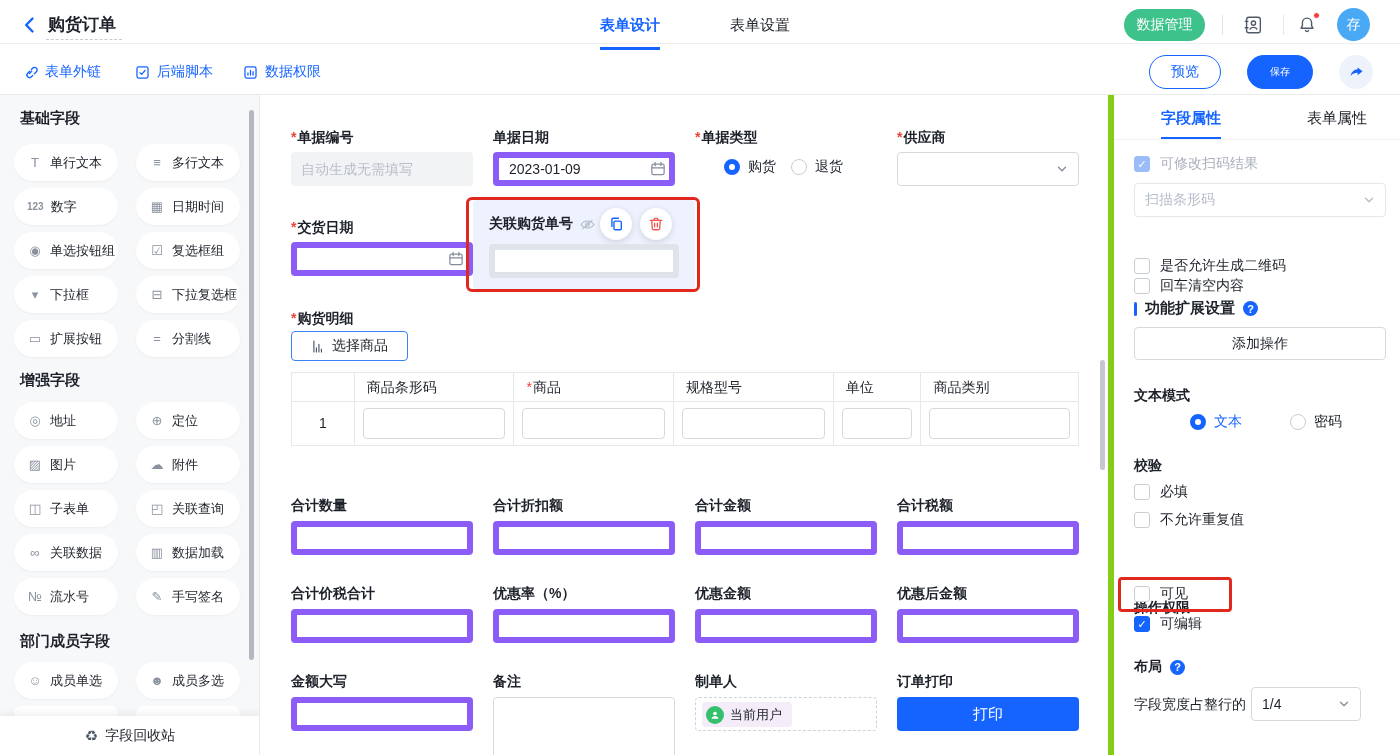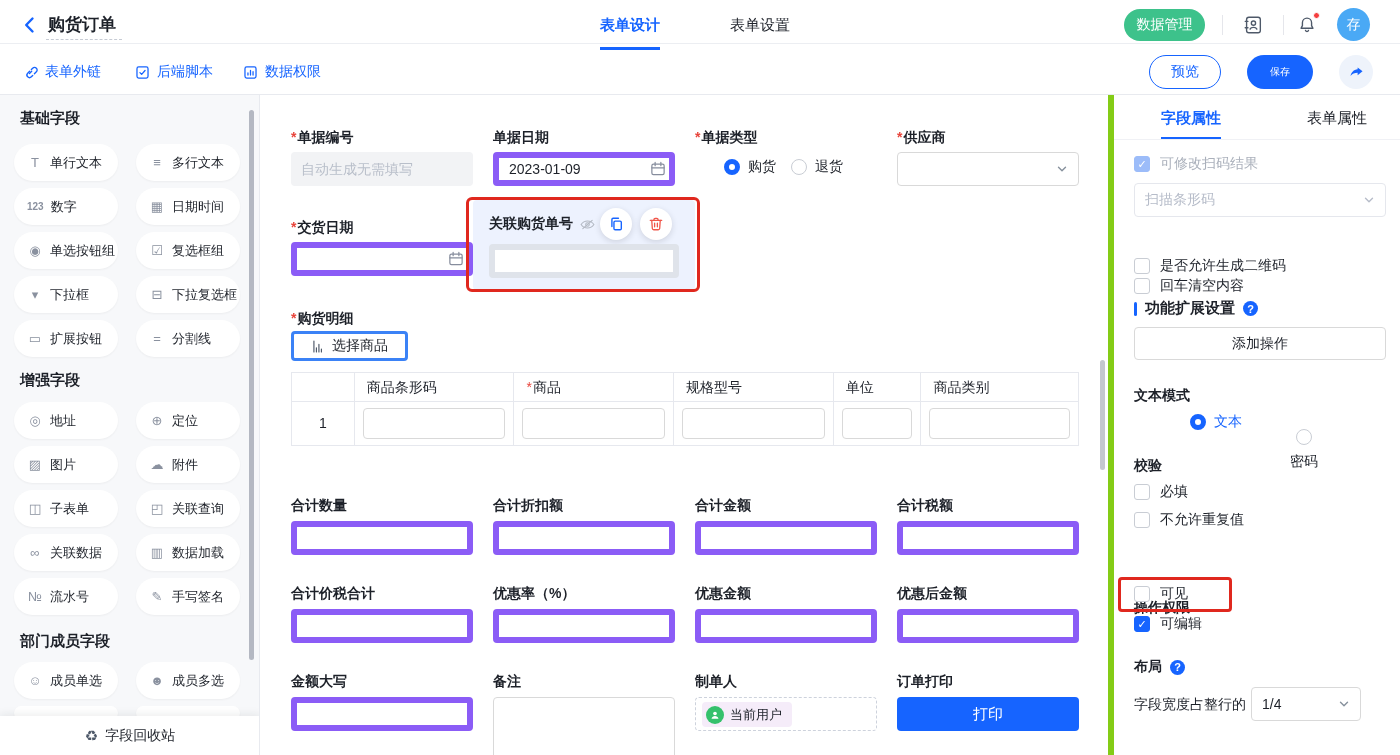--- a/index.html
+++ b/index.html
@@ -70,21 +70,21 @@
   .radio { width:16px; height:16px; border-radius:50%; border:1px solid #c9cdd4; background:#fff; }
   .radio.on { border:5px solid #1664ff; }
   .radio-row { position:absolute; display:flex; align-items:center; gap:8px; font-size:14px; }
   .rel-block { position:absolute; left:212px; top:105px; width:222px; height:90px;
     background:#edf2fe; border-radius:4px; }
   .rel-label { position:absolute; left:16px; top:15px; font-size:14px; font-weight:700;
     display:flex; align-items:center; gap:6px; }
   .fab { position:absolute; top:8px; width:32px; height:32px; border-radius:50%; background:#fff;
     box-shadow:0 2px 6px rgba(31,35,41,.15); display:flex; align-items:center; justify-content:center; cursor:pointer; }
   .btn-select-product { position:absolute; left:30px; top:236px; width:117px; height:30px;
-    border:3px solid #3b82f6; border-radius:4px; background:#fff; display:flex; align-items:center;
+    border:1px solid #3b82f6; border-radius:4px; background:#fff; display:flex; align-items:center;
     justify-content:center; gap:6px; font-size:14px; cursor:pointer; }
   .dtable { position:absolute; left:30px; top:277px; width:788px; height:74px;
     border:1px solid #e6e8ee; }
   .trow { display:flex; }
   .tcell { border-left:1px solid #e6e8ee; position:relative; }
   .tcell:first-child { border-left:none; }
   .th { height:29px; line-height:29px; font-size:14px; padding-left:12px; border-bottom:1px solid #e6e8ee; }
   .td { height:43px; }
   .cw0{width:62px;} .cw1{width:160px;} .cw2{width:160px;} .cw3{width:160px;} .cw4{width:88px;} .cw5{width:158px;}
   .rowno { text-align:center; line-height:43px; font-size:14px; padding-left:0; }
@@ -481,21 +481,21 @@
     <span>功能扩展设置</span>
     <span class="qb"></span>
   </div>
   <button class="btn-add-action">添加操作</button>
 
   <div class="pn-label" style="top:292px;">文本模式</div>
   <div class="radio-row" style="left:76px; top:318px; position:absolute;">
     <span class="radio on"></span>
     <span style="color:#1664ff;">文本</span>
   </div>
-  <div class="radio-row" style="left:176px; top:334px; position:absolute;flex-direction:column;">
+  <div class="radio-row" style="left:176px; top:318px; position:absolute;">
     <span class="radio"></span>
     <span>密码</span>
   </div>
 
   <div class="pn-label" style="top:362px;">校验</div>
   <div class="chk" style="left:20px; top:388px;">
     <span class="box"></span>
     <span>必填</span>
   </div>
   <div class="chk" style="left:20px; top:416px;">

